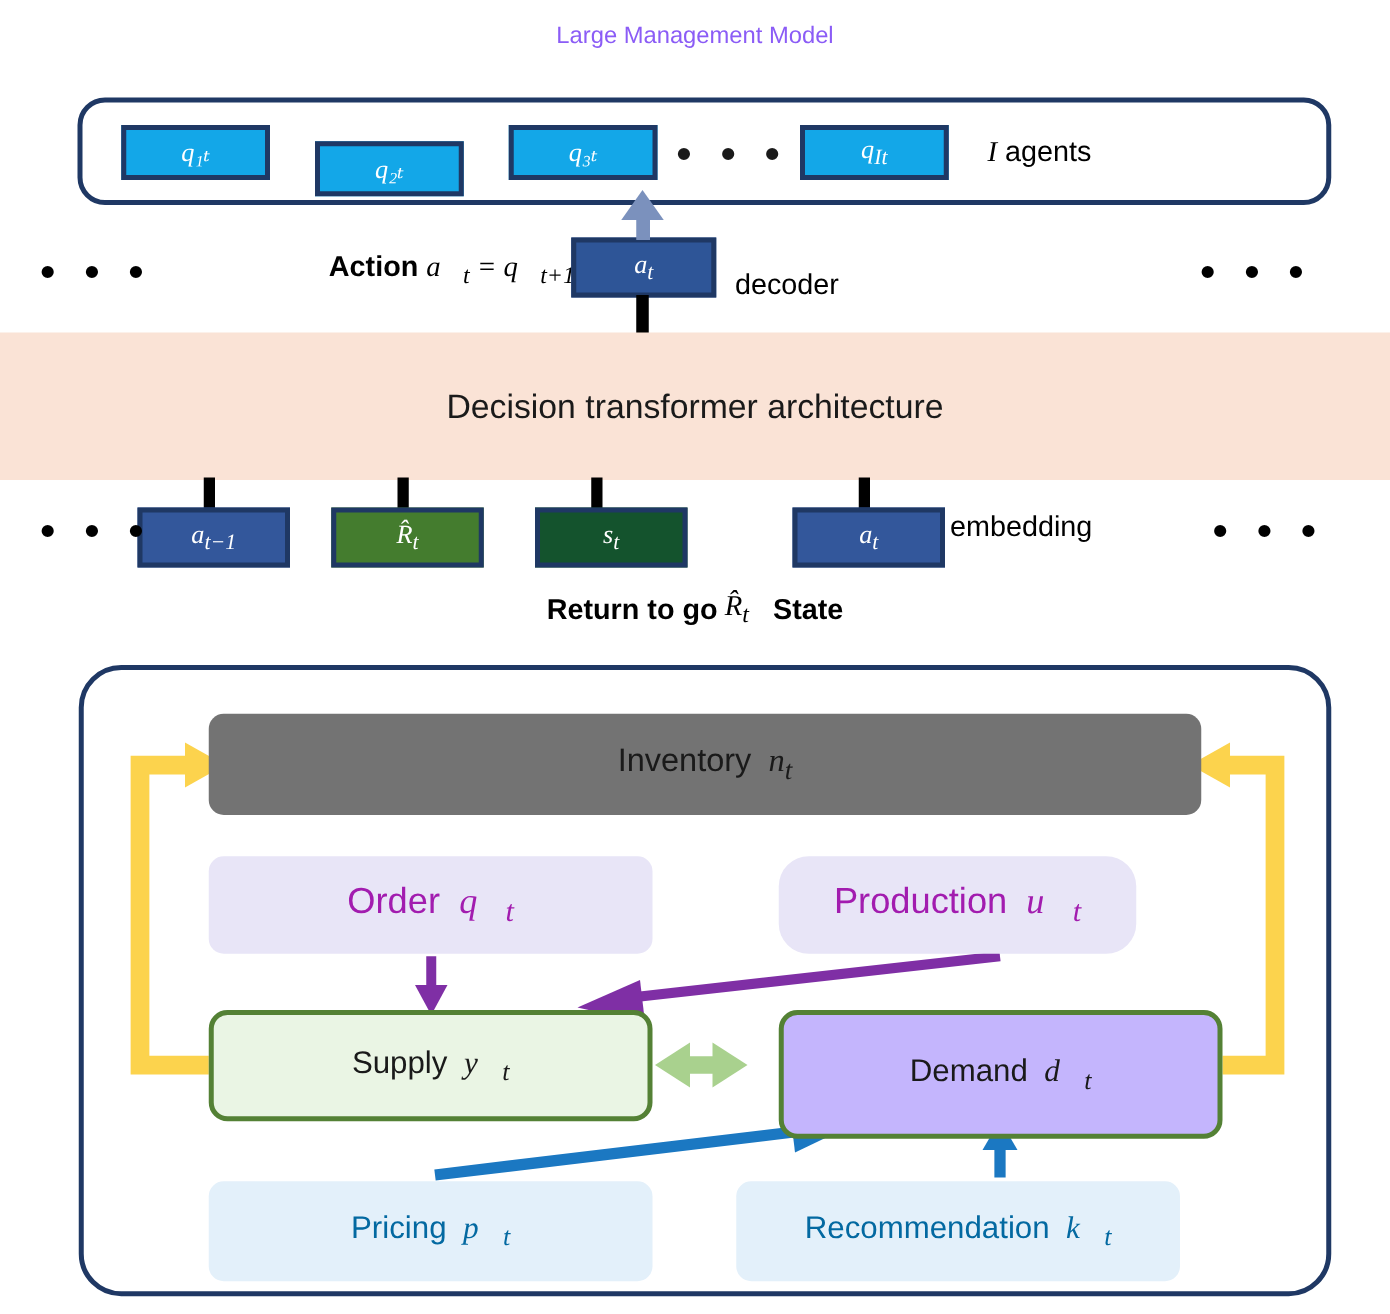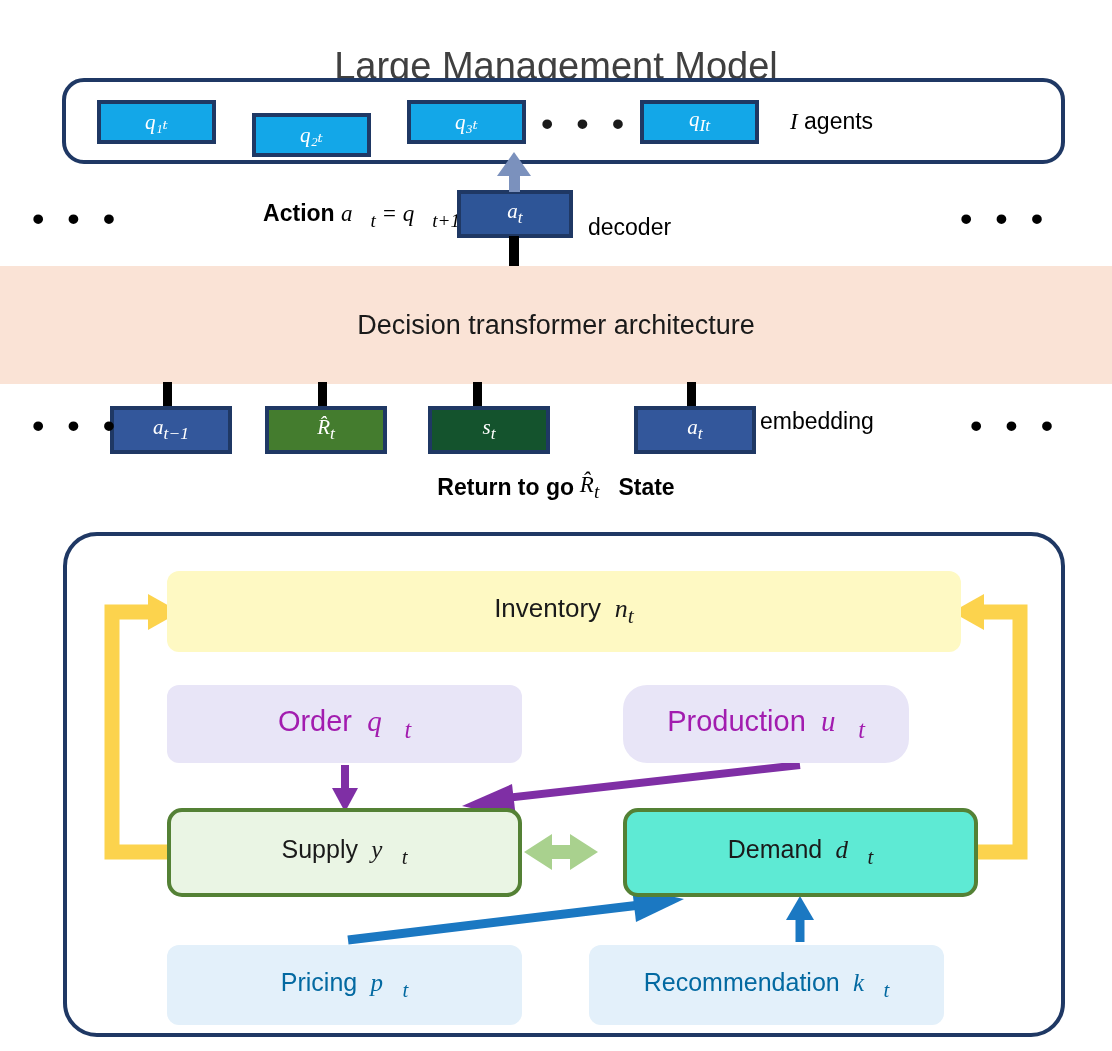--- a/index.html
+++ b/index.html
@@ -3,21 +3,21 @@
 <meta charset="utf-8">
 <style>
   html,body{margin:0;padding:0;background:#ffffff;}
   body{width:1112px;height:1051px;position:relative;overflow:hidden;
        font-family:"Liberation Sans","DejaVu Sans",sans-serif;color:#000;}
 
   .abs{position:absolute;}
   .ctr{display:flex;align-items:center;justify-content:center;text-align:center;}
 
   
-  #title{left:0;top:18px;width:1112px;font-size:38px;color:#404040;margin-top:27px;}
+  #title{left:0;top:18px;width:1112px;font-size:19px;color:#8b5cf6;}
 
   
   #agents-container{left:62px;top:78px;width:1003px;height:86px;
      border:4px solid #1F3864;border-radius:22px;background:#fff;box-sizing:border-box;}
   .qbox{position:absolute;top:100px;height:44px;background:#13A7E8;
         border:4px solid #1F3864;box-sizing:border-box;}
   .qbox span{font-size:21px;color:#fff;font-style:italic;
      font-family:"Liberation Serif","DejaVu Serif",serif;white-space:nowrap;}
   #q1{left:97px;width:119px;}
   #q2{left:252px;width:119px;margin-top:13px;}
@@ -76,33 +76,33 @@
 
   
   #caption-row{left:0;top:472px;width:1112px;font-size:23px;white-space:nowrap;}
   #caption-row b{font-weight:700;}
   #caption-row .mth{font-family:"Liberation Serif","DejaVu Serif",serif;font-style:italic;}
 
   
   #supply-panel{left:63px;top:532px;width:1002px;height:505px;
      border:4px solid #1F3864;border-radius:34px;background:#fff;box-sizing:border-box;}
 
-  #inventory-box{left:167px;top:571px;width:794px;height:81px;background:#fef9c3;
+  #inventory-box{left:167px;top:571px;width:794px;height:81px;background:#737373;
      border-radius:12px;}
   #inventory-box span{font-size:26px;color:#1a1a1a;}
 
   #order-box{left:167px;top:685px;width:355px;height:78px;background:#E8E5F7;
      border-radius:12px;}
   #production-box{left:623px;top:685px;width:286px;height:78px;background:#E8E5F7;
      border-radius:24px;}
   #order-box span,#production-box span{font-size:29px;color:#a21caf;}
 
   #supply-box{left:167px;top:808px;width:355px;height:89px;background:#EAF5E4;
      border:4px solid #548135;border-radius:15px;box-sizing:border-box;}
-  #demand-box{left:623px;top:808px;width:355px;height:89px;background:#5eead4;
+  #demand-box{left:623px;top:808px;width:355px;height:103px;background:#c4b5fd;
      border:4px solid #548135;border-radius:15px;box-sizing:border-box;}
   #supply-box span,#demand-box span{font-size:25px;color:#1a1a1a;}
 
   #pricing-box{left:167px;top:945px;width:355px;height:80px;background:#E3F0FA;
      border-radius:12px;}
   #recommendation-box{left:589px;top:945px;width:355px;height:80px;background:#E3F0FA;
      border-radius:12px;}
   #pricing-box span,#recommendation-box span{font-size:25px;color:#0369a1;}
 
   .mth{font-family:"Liberation Serif","DejaVu Serif",serif;font-style:italic;}

